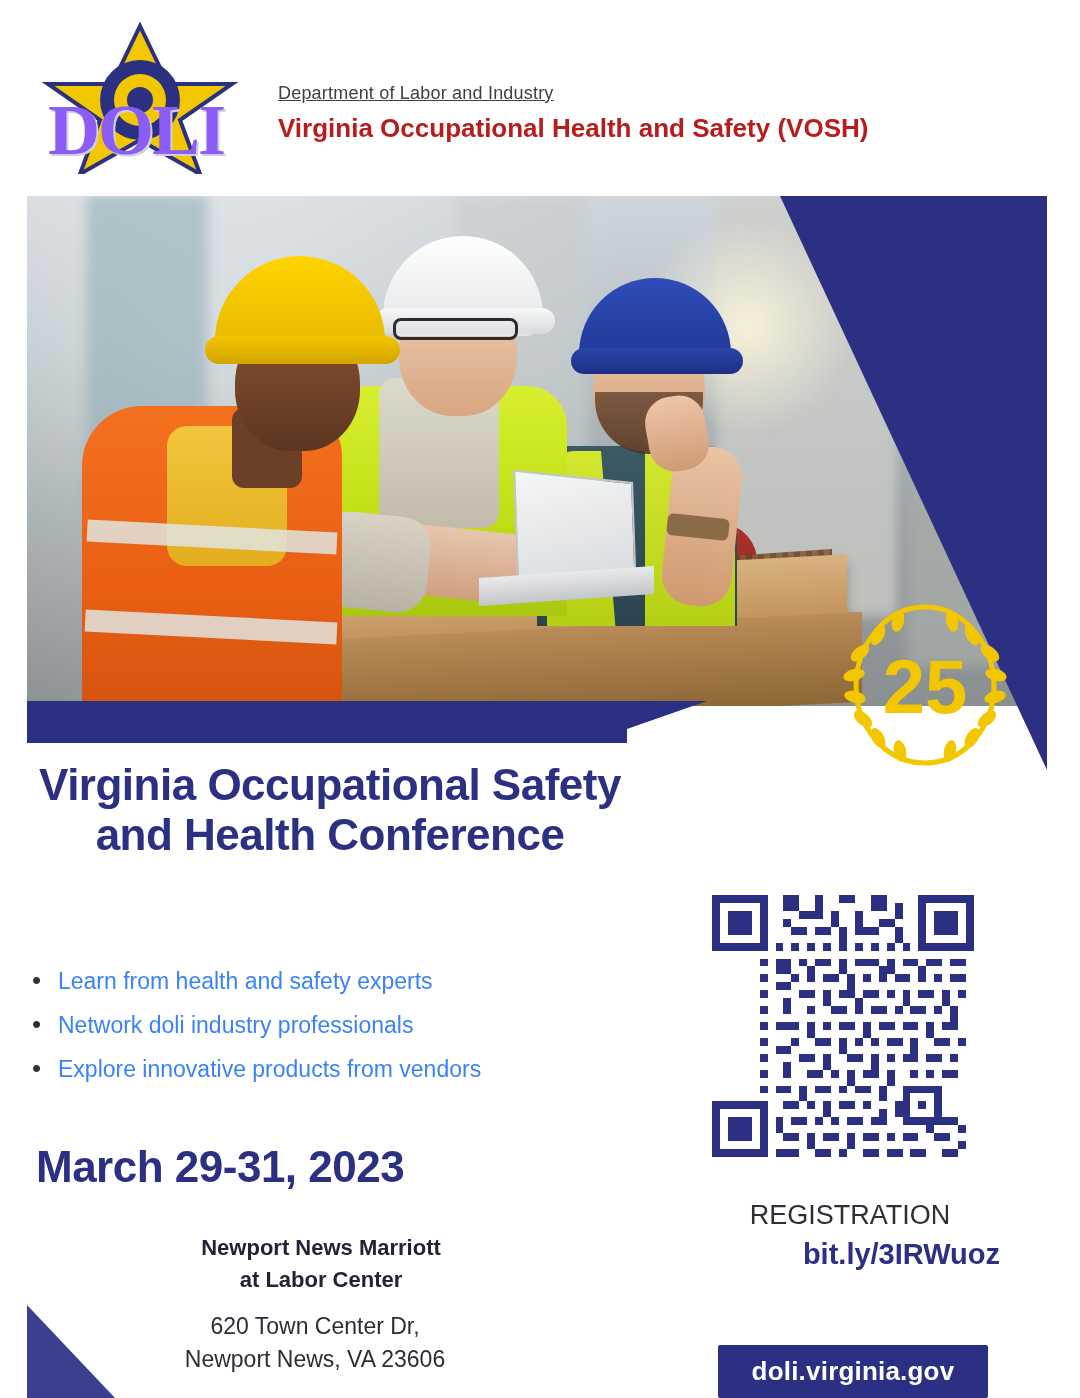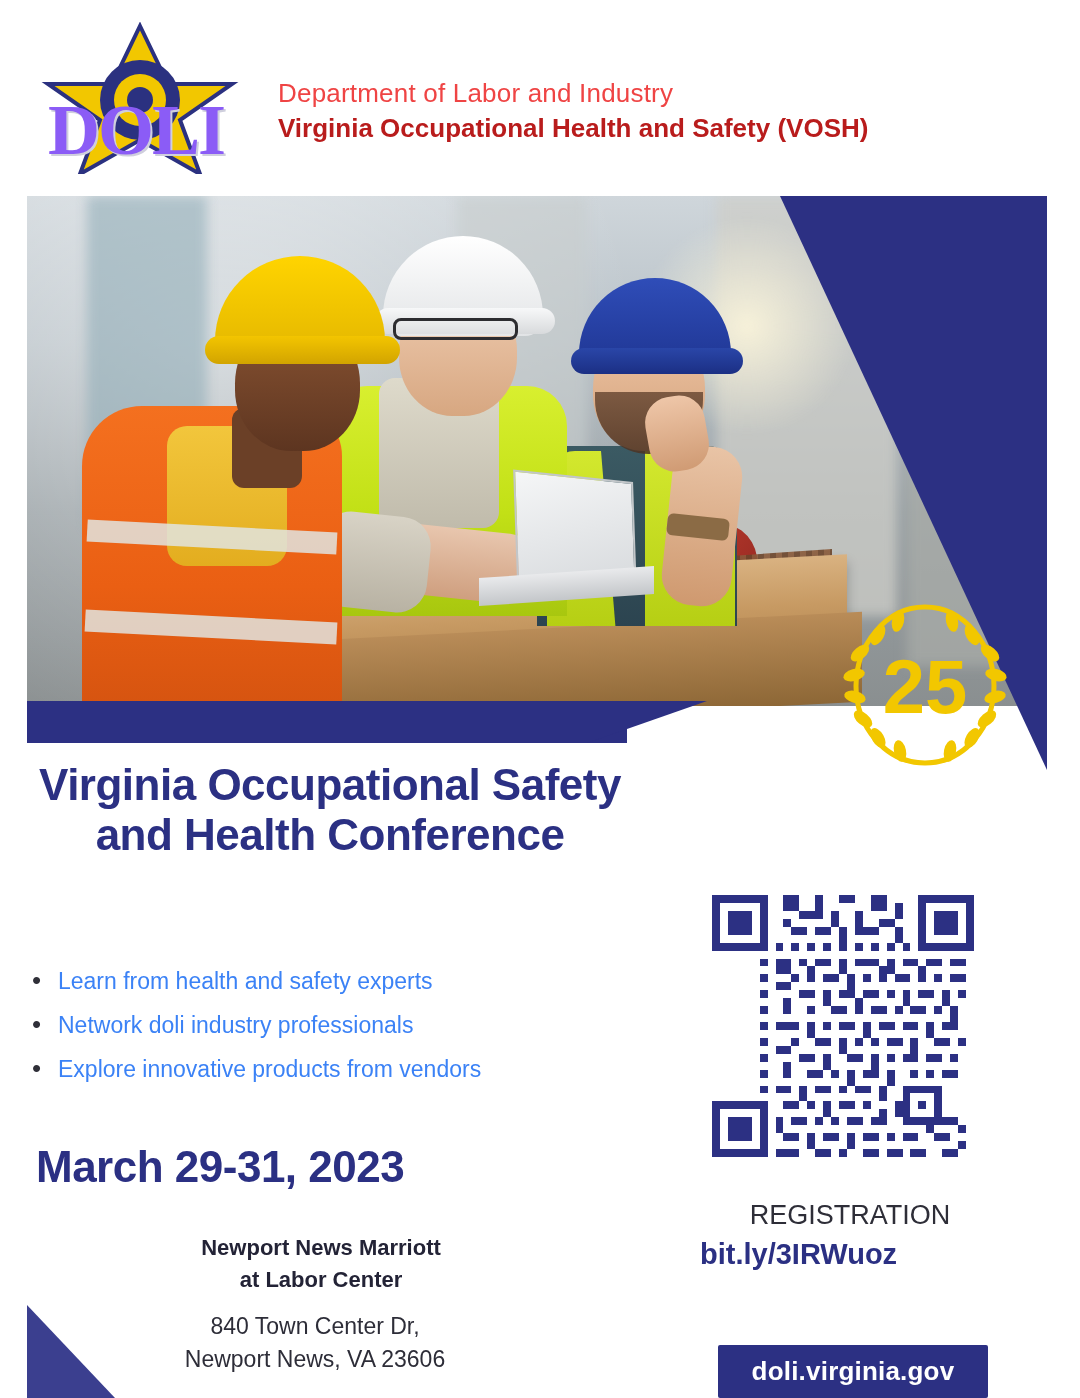--- a/index.html
+++ b/index.html
@@ -18,21 +18,21 @@
   .logo-text {
     position: absolute; left: 30px; top: 44px;
     font-family: Liberation Serif, serif;
     font-weight: bold; font-size: 72px; letter-spacing: -2px;
     color: #8b5cf6;
     text-shadow: 2px 2px 0 #cfcfdd;
     margin-top: 23px;
   }
   .header-lines { position: absolute; left: 278px; top: 76px; }
   .header-line1 {
-    font-size: 26px; color: #ef4444; letter-spacing: .2px; line-height: 34px;
+    font-size: 18px; color: #404040; letter-spacing: .2px; line-height: 34px; text-decoration: underline;
   }
   .header-line2 {
     font-size: 26px; color: #b91c1c; font-weight: bold; letter-spacing: 0px; line-height: 36px;
   }
 
   
   .photo-block { position: absolute; left: 27px; top: 196px; width: 1020px; height: 645px; overflow: hidden; }
   .photo {
     position: absolute; left: 0; top: 0; width: 1053px; height: 510px;
     background:
@@ -236,21 +236,21 @@
     border-left: 88px solid #3b3f8f; border-top: 93px solid transparent;
   }
 
   
   .qr-box { position: absolute; left: 712px; top: 895px; width: 262px; height: 262px; }
   .reg-label {
     position: absolute; left: 700px; top: 1200px; width: 300px; text-align: center;
     font-size: 27px; color: #2e2e38;
   }
   .reg-link {
-    position: absolute; left: 700px; top: 1238px; width: 300px; text-align: left;
+    position: absolute; left: 700px; top: 1238px; width: 300px; text-align: right;
     font-size: 29px; font-weight: bold; color: #2b3083;
   }
   .site-pill {
     position: absolute; left: 718px; top: 1345px; width: 270px; height: 53px;
     background: #2c3083; color: #fff; border-radius: 2px;
     display: flex; align-items: center; justify-content: center;
     font-size: 26px; font-weight: bold; letter-spacing: .2px;
   }
 </style>
 </head>
@@ -359,21 +359,21 @@
     <li>Network doli industry professionals</li>
     <li>Explore innovative products from vendors</li>
   </ul>
 
   <div class="date">March 29-31, 2023</div>
   <div class="venue">
     <div>Newport News Marriott</div>
     <div>at Labor Center</div>
   </div>
   <div class="address">
-    <div>840 Town Center Dr,</div>
+    <div>620 Town Center Dr,</div>
     <div>Newport News, VA 23606</div>
   </div>
   <div class="corner-tri-bl"></div>
 
   <svg class="qr-box" viewBox="0 0 33 33" shape-rendering="crispEdges">
     <rect width="33" height="33" fill="#ffffff"></rect>
     <g fill="#2c3083">
 
       <path d="M0 0h7v7H0z"></path>
         <path d="M1 1h5v5H1z" fill="#fff"></path>

